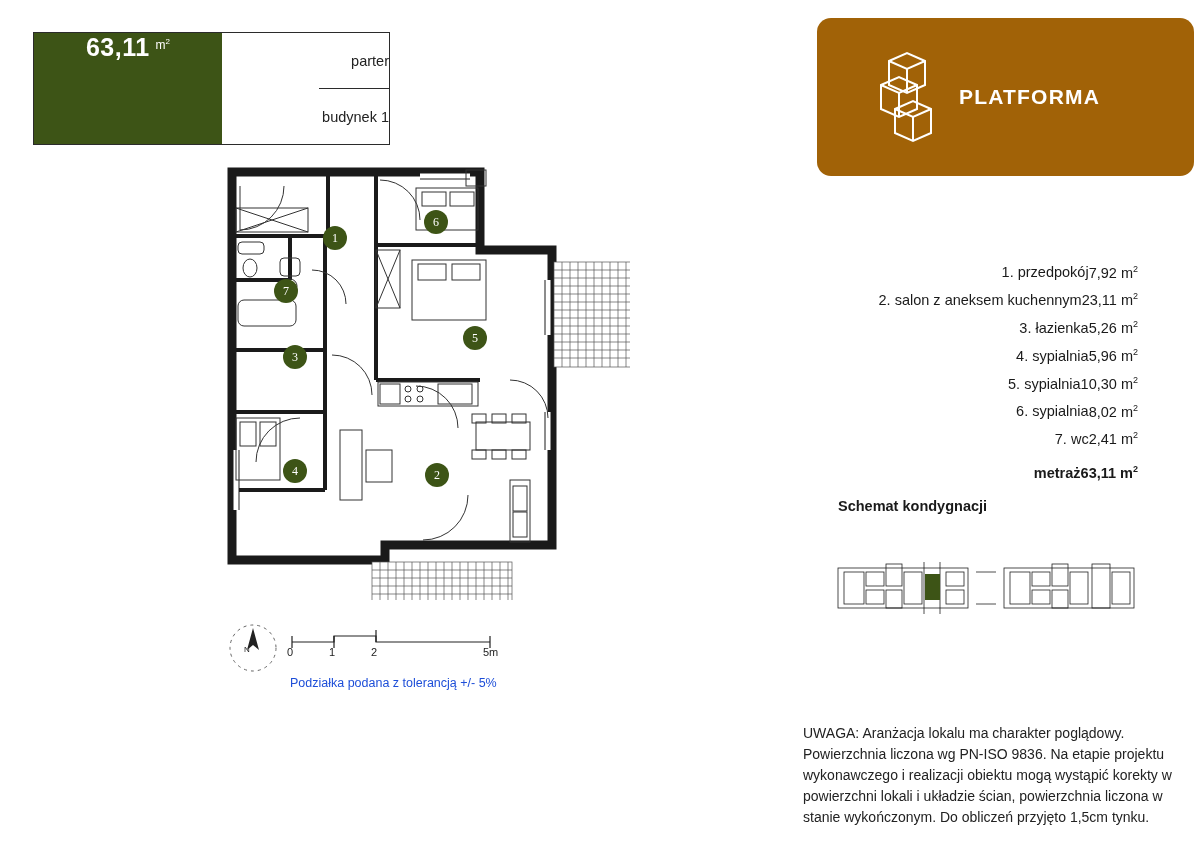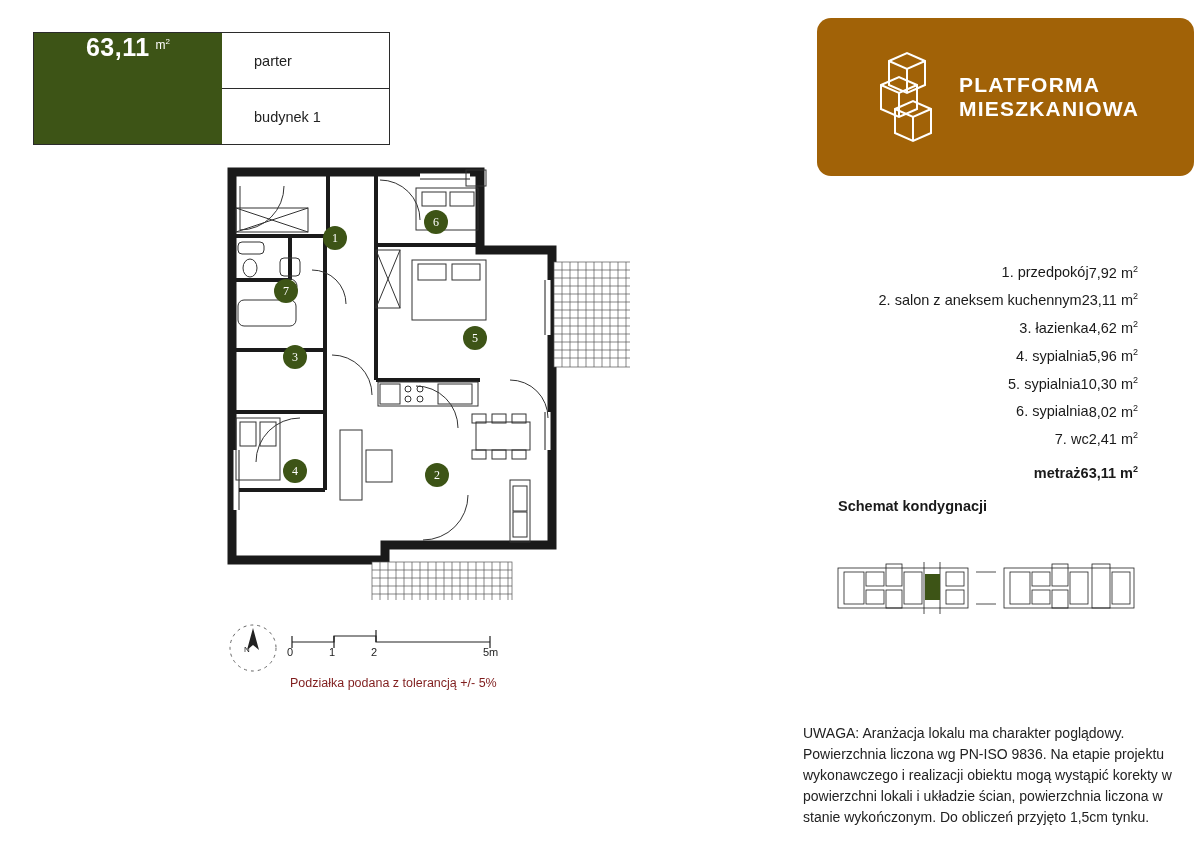--- a/index.html
+++ b/index.html
@@ -25,21 +25,21 @@
   }
   #area-box {
     width: 188px; height: 100%;
     background: #3d5416;
     color: #ffffff;
     display: flex; justify-content: center;
   }
   #area-box .area-val { font-size: 25px; font-weight: bold; letter-spacing: .5px; }
   #area-box .area-unit { font-size: 12px; margin-left: 6px; position: relative; top: 4px; }
   #area-box .area-unit sup { font-size: 8px; }
-  #area-meta { flex: 1; display: flex; flex-direction: column; }
+  #area-meta { flex: 1; display: flex; flex-direction: column; align-items: flex-end; }
   #area-meta > div {
     flex: 1; display: flex; align-items: center;
     padding-left: 32px; font-size: 14.5px; color: #222;
   }
   #area-meta > div:first-child { border-bottom: 1px solid #2b2b2b; }
 
   
   #floorplan { position: absolute; left: 180px; top: 150px; width: 450px; height: 450px; }
   #floorplan svg { display: block; }
 
@@ -49,21 +49,21 @@
     background: #3d5416; color: #ffffff;
     font-size: 12px; display: flex; align-items: center; justify-content: center;
     font-family: "Liberation Serif", serif;
   }
 
   
   #scale-wrap { position: absolute; left: 215px; top: 618px; width: 360px; height: 80px; }
   #compass { position: absolute; left: 10px; top: 2px; width: 56px; height: 56px; }
   #scale-graphic { position: absolute; left: 75px; top: 8px; }
   .scale-label { position: absolute; font-size: 11px; color: #222; }
-  #scale-note { position: absolute; left: 75px; top: 58px; font-size: 12.5px; color: #7f1d1d; }
+  #scale-note { position: absolute; left: 75px; top: 58px; font-size: 12.5px; color: #1d4ed8; }
 
   
   #right-panel { position: absolute; left: 790px; top: 0; width: 410px; height: 848px; }
 
   #logo-card {
     position: absolute; left: 27px; top: 18px;
     width: 377px; height: 158px;
     background: #a16207; border-radius: 14px;
     display: flex; align-items: center;
   }
@@ -252,36 +252,35 @@
         <path d="M14,10 L32,2 L50,10 L50,34 L32,42 L14,34 Z"></path>
         <path d="M14,10 L32,18 L50,10 M32,18 L32,42"></path>
         <path d="M6,34 L24,26 L42,34 L42,58 L24,66 L6,58 Z"></path>
         <path d="M6,34 L24,42 L42,34 M24,42 L24,66"></path>
         <path d="M20,58 L38,50 L56,58 L56,82 L38,90 L20,82 Z"></path>
         <path d="M20,58 L38,66 L56,58 M38,66 L38,90"></path>
       </g>
     </svg>
     <div id="logo-text">
       <div>PLATFORMA</div>
-      <div>MIESZKANIOWA</div>
     </div>
   </div>
 
   <div id="room-table">
     <div class="room-row">
       <span class="r-label">1. przedpokój</span>
       <span class="r-area"><span>7,92 m</span><sup>2</sup></span>
     </div>
     <div class="room-row">
       <span class="r-label">2. salon z aneksem kuchennym</span>
       <span class="r-area"><span>23,11 m</span><sup>2</sup></span>
     </div>
     <div class="room-row">
       <span class="r-label">3. łazienka</span>
-      <span class="r-area"><span>4,62 m</span><sup>2</sup></span>
+      <span class="r-area"><span>5,26 m</span><sup>2</sup></span>
     </div>
     <div class="room-row">
       <span class="r-label">4. sypialnia</span>
       <span class="r-area"><span>5,96 m</span><sup>2</sup></span>
     </div>
     <div class="room-row">
       <span class="r-label">5. sypialnia</span>
       <span class="r-area"><span>10,30 m</span><sup>2</sup></span>
     </div>
     <div class="room-row">

